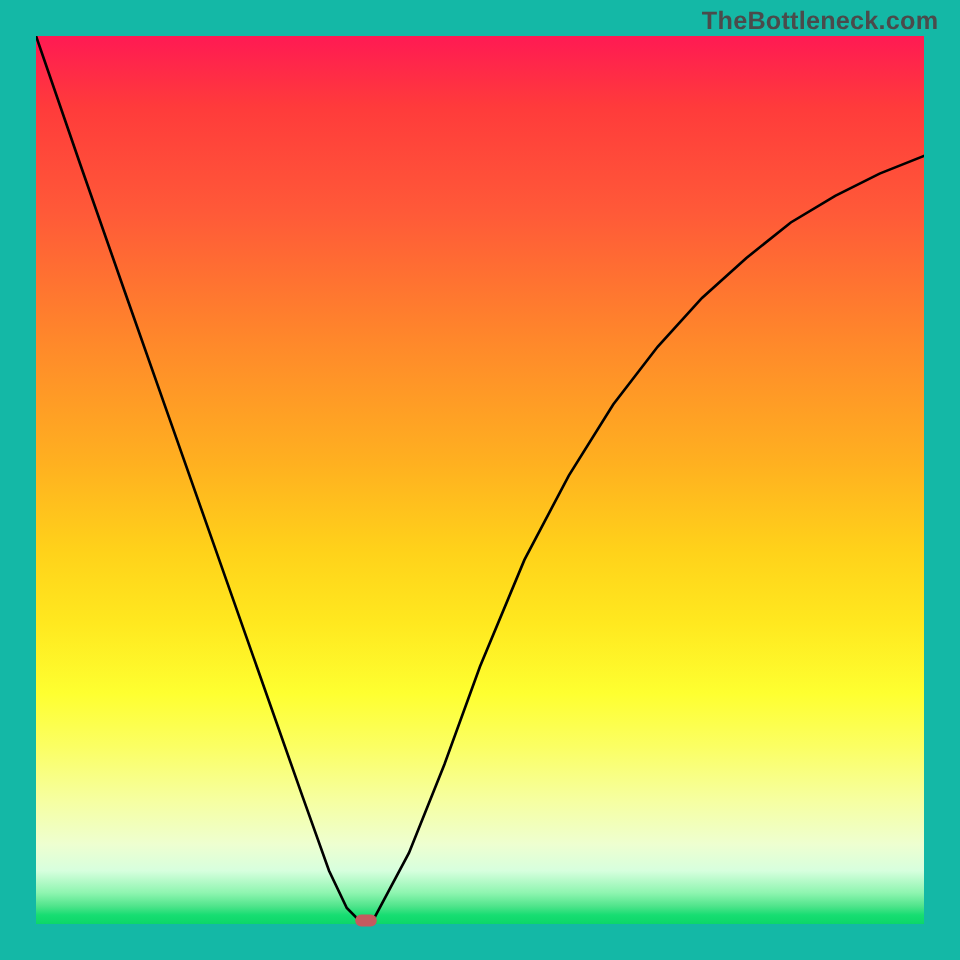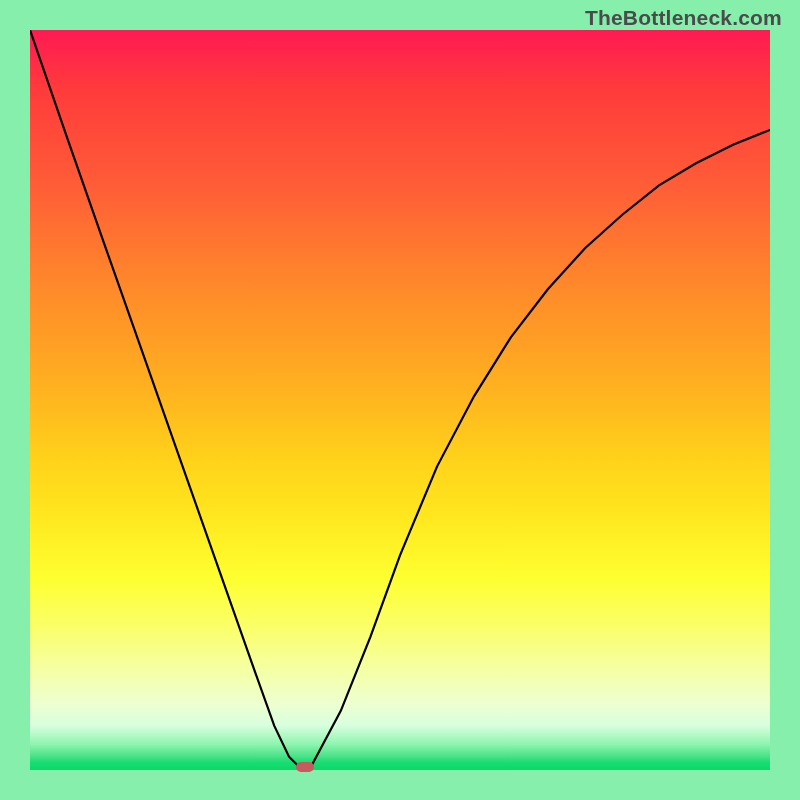--- a/index.html
+++ b/index.html
@@ -1,20 +1,20 @@
 <!DOCTYPE html>
 <html><head>
 <meta charset="utf-8">
 <style>
   * { margin: 0; padding: 0; box-sizing: border-box; }
   html, body { width: 800px; height: 800px; overflow: hidden; background: #000; }
   .frame {
     width: 800px;
     height: 800px;
-    background: #86efac;
+    background: #14b8a6;
     position: relative;
     text-align: right;
   }
   .plot-area {
     position: absolute;
     left: 30px;
     top: 30px;
     width: 740px;
     height: 740px;
     background: linear-gradient(to bottom,

